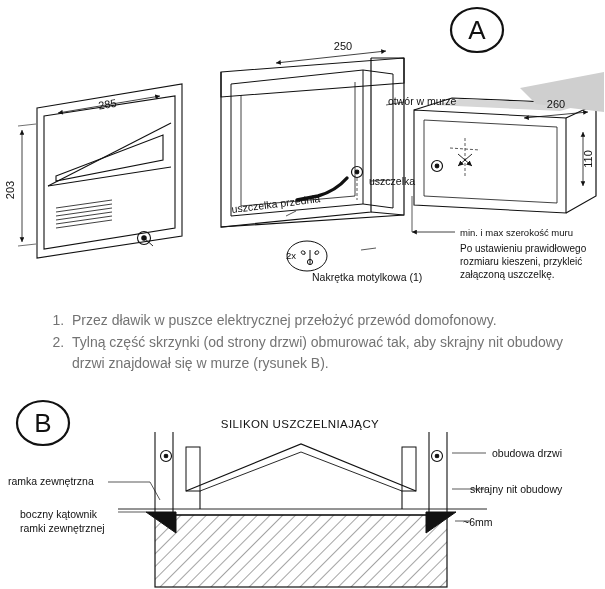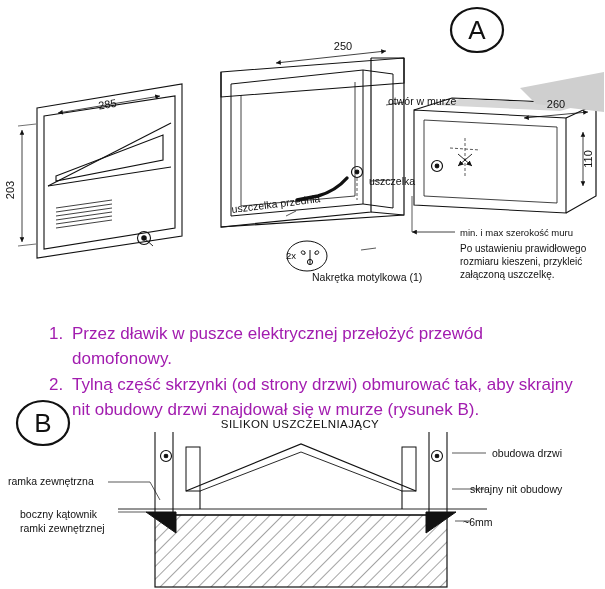--- a/index.html
+++ b/index.html
@@ -34,24 +34,23 @@
     font-family: "Liberation Sans", sans-serif;
     fill: #111;
   }
 
   
   .instructions {
     position: absolute;
     left: 46px;
     top: 310px;
     width: 540px;
-    font-size: 17px;
+    font-size: 14px;
     line-height: 1.45;
-    color: #a21caf;
-    margin-top: 12px;
+    color: #737373;
   }
   .instructions ol {
     margin: 0;
     padding-left: 22px;
   }
   .instructions li {
     margin-bottom: 2px;
     padding-left: 4px;
   }
 </style>

